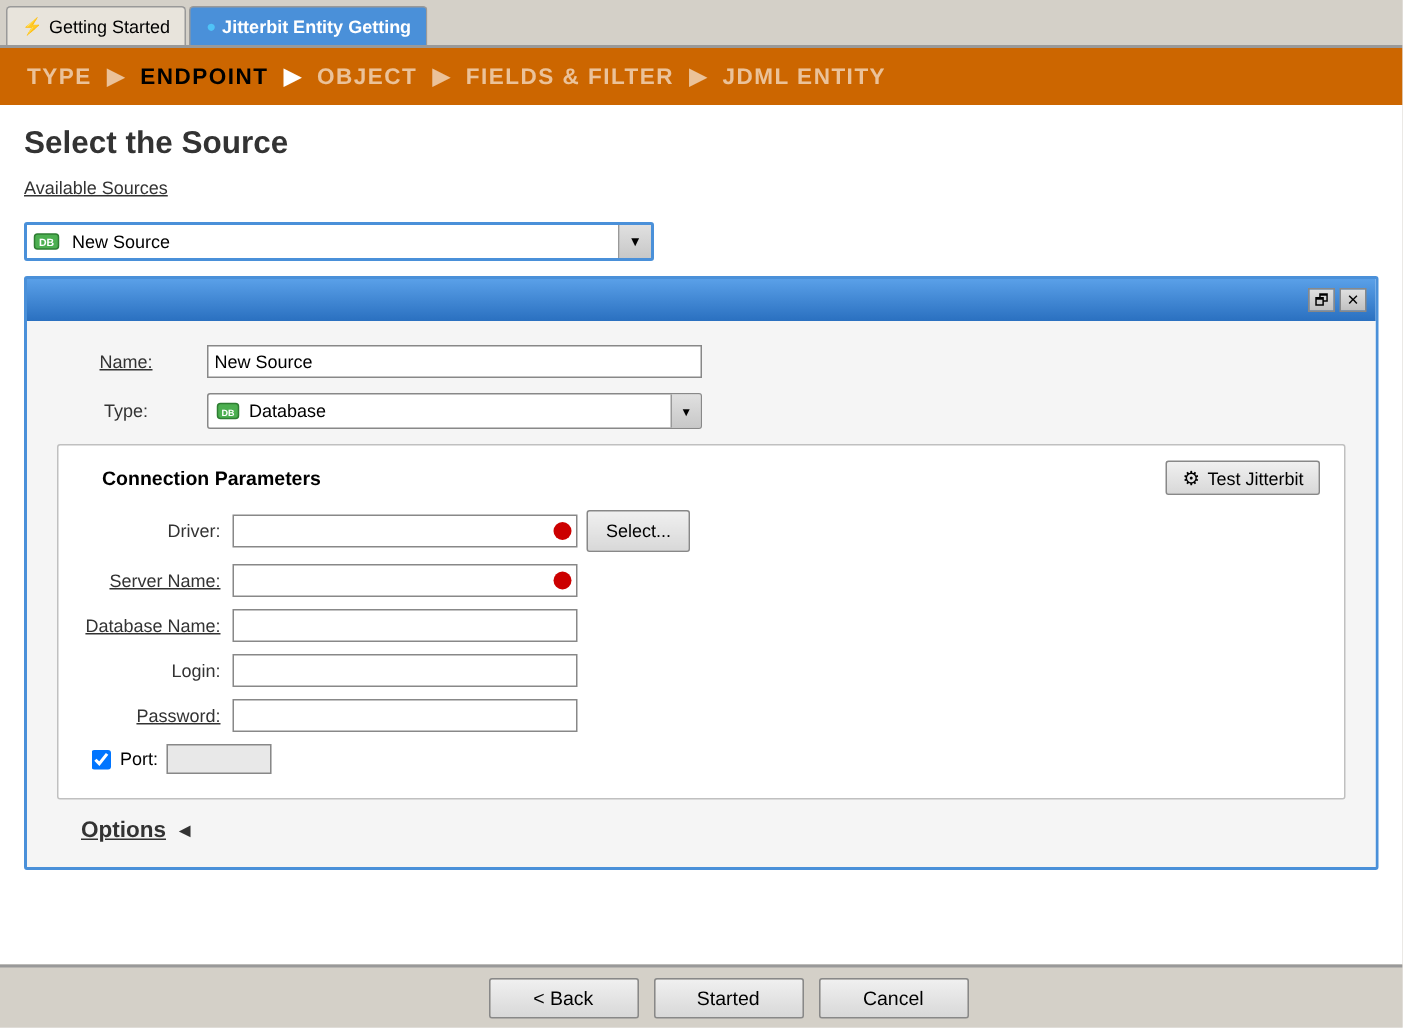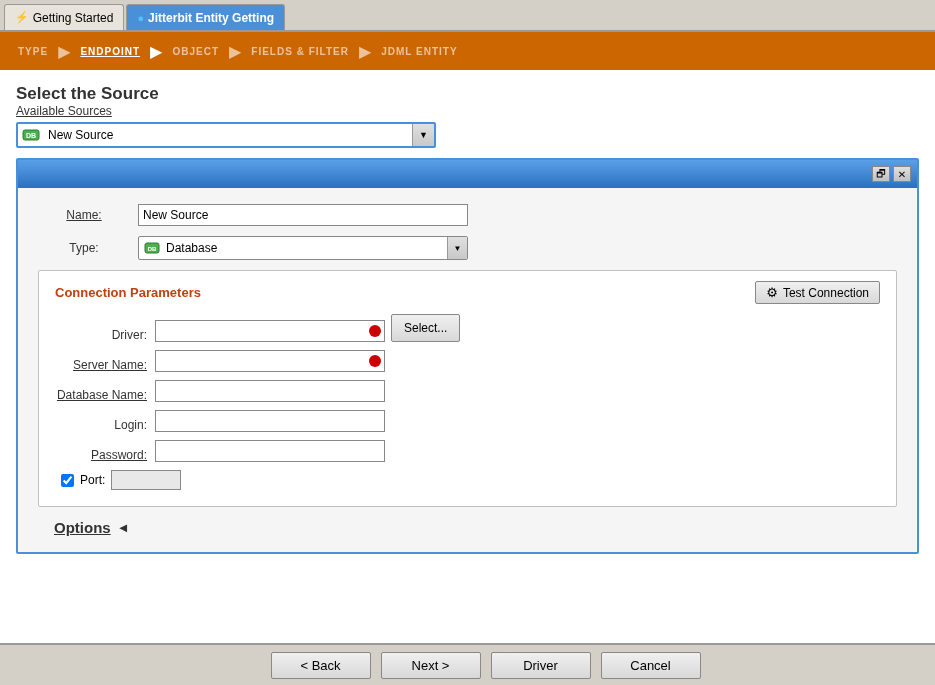--- a/index.html
+++ b/index.html
@@ -49,57 +49,57 @@
       display: flex;
       align-items: center;
       background: #cc6600;
       height: 38px;
       padding: 0 10px;
     }
     .step-item {
       display: flex;
       align-items: center;
       color: rgba(255,255,255,0.6);
-      font-size: 10px;
+      font-size: 15px;
       font-weight: bold;
       letter-spacing: 1px;
       text-transform: uppercase;
       padding: 0 8px;
     }
     .step-item.active {
-      color: #ffffff;
-      text-decoration: underline;
+      color: #000000;
     }
     .step-arrow {
       color: rgba(255,255,255,0.6);
       font-size: 16px;
       margin: 0 2px;
     }
     .step-arrow.active {
       color: white;
     }
 
     
     .main-content {
       background: white;
       padding: 14px 16px;
       height: calc(685px - 32px - 38px - 42px);
       overflow: hidden;
     }
 
     .page-title {
-      font-size: 17px;
+      font-size: 21px;
       font-weight: bold;
       color: #333;
+      margin-bottom: 10px;
     }
 
     .available-sources-label {
       font-size: 12px;
       color: #333;
-      margin-bottom: 4px;
+      margin-bottom: 16px;
       text-decoration: underline;
     }
 
     .source-dropdown {
       display: flex;
       align-items: center;
       width: 420px;
       height: 26px;
       border: 2px solid #4a90d9;
       background: white;
@@ -251,23 +251,24 @@
       background: white;
       padding: 10px 16px 16px 16px;
     }
     .connection-params-header {
       display: flex;
       align-items: center;
       justify-content: space-between;
       margin-bottom: 10px;
     }
     .connection-params-title {
-      color: #c2410c;
+      color: #000000;
       font-weight: bold;
       font-size: 13px;
+      margin-left: 13px;
     }
 
     .test-connection-btn {
       display: flex;
       align-items: center;
       background: linear-gradient(to bottom, #f0f0f0, #d8d8d8);
       border: 1px solid #888;
       padding: 3px 10px;
       cursor: pointer;
       font-size: 12px;
@@ -284,21 +285,21 @@
       padding: 2px 12px;
       cursor: pointer;
       font-size: 12px;
       border-radius: 2px;
       margin-left: 6px;
       height: 28px;
     }
 
     .field-row {
       display: flex;
-      align-items: flex-end;
+      align-items: center;
       margin-bottom: 8px;
     }
     .field-label {
       width: 100px;
       text-align: right;
       padding-right: 8px;
       font-size: 12px;
       color: #333;
     }
     .field-label.underline { text-decoration: underline; }
@@ -465,21 +466,21 @@
             <span style="font-size:8px;">▼</span>
           </div>
         </div>
       </div>
 
       <div class="connection-params-section">
         <div class="connection-params-header">
           <span class="connection-params-title">Connection Parameters</span>
           <button class="test-connection-btn">
             <span class="test-connection-icon">⚙</span>
-            <span>Test Connection</span>
+            <span>Test Jitterbit</span>
           </button>
         </div>
 
         <div class="field-row">
           <label class="field-label">Driver:</label>
           <div class="form-input-with-dot">
             <input type="text" style="width: 230px; height: 22px; border: 1px solid rgb(136, 136, 136); background: white; padding: 0px 20px 0px 4px; font-size: 12px;">
             <div class="red-dot"></div>
           </div>
           <button class="select-btn">
@@ -522,16 +523,15 @@
         <span class="options-title">Options</span>
         <span class="options-arrow">◄</span>
       </div>
 
     </div>
   </div>
 </div>
 
 <div class="bottom-bar">
   <button class="bottom-btn">&lt; Back</button>
-  <button class="bottom-btn">Next &gt;</button>
-  <button class="bottom-btn">Driver</button>
+  <button class="bottom-btn">Started</button>
   <button class="bottom-btn">Cancel</button>
 </div>
 
 </body></html>

